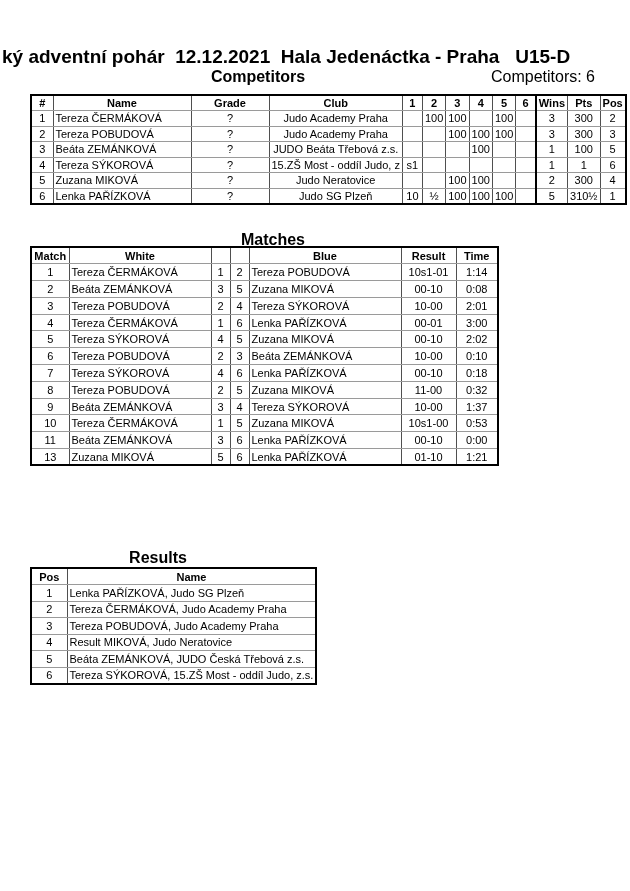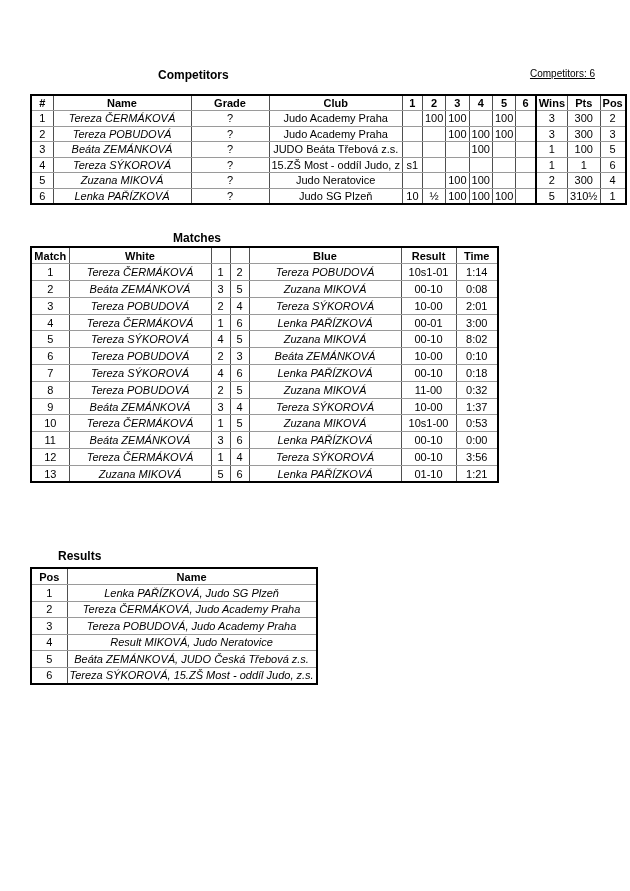--- a/index.html
+++ b/index.html
@@ -1,35 +1,35 @@
 <!DOCTYPE html>
 <html><head>
 <meta charset="utf-8">
 <style>
   * { box-sizing: border-box; }
   html,body { margin:0; padding:0; background:#ffffff; }
   body { font-family:"Liberation Sans", sans-serif; color:#000; }
   .page { position:relative; width:630px; height:891px; background:#fff; overflow:hidden; }
 
   .main-title { position:absolute; top:46px; left:2px; font-size:19px; font-weight:bold; white-space:pre; letter-spacing:0; }
-  .sec-title { position:absolute; width:200px; text-align:left; font-size:12px; font-weight:bold; }
+  .sec-title { position:absolute; width:200px; text-align:center; font-size:16px; font-weight:bold; }
   #h-competitors { top:68px; left:158px; }
   #h-matches    { top:231px; left:173px; }
   #h-results    { top:549px; left:58px; }
-  .count-label { position:absolute; top:68px; left:415px; width:180px; text-align:right; font-size:10px;text-decoration:underline; }
+  .count-label { position:absolute; top:68px; left:415px; width:180px; text-align:right; font-size:16px; }
 
   table.tbl { position:absolute; border-collapse:collapse; table-layout:fixed; border:2px solid #000; background:#fff; font-size:11px; }
   .tbl th, .tbl td {
     border-top:1px solid #9a9a9a; border-bottom:1px solid #9a9a9a;
     border-left:1px solid #4f4f4f; border-right:1px solid #4f4f4f;
     padding:0 2px; overflow:hidden; white-space:nowrap; vertical-align:middle;
   }
   .tbl th { font-weight:bold; text-align:center; }
   .c { text-align:center; }
-  .l { text-align:center; padding-left:4px;font-style:italic; }
+  .l { text-align:left; padding-left:4px; }
 
   #competitors-table { left:30px; top:94px; }
   #competitors-table th, #competitors-table td { height:15.5px; }
   #competitors-table th:nth-child(11), #competitors-table td:nth-child(11) { border-left:2px solid #000; }
 
   #matches-table { left:30px; top:246px;padding-left:39px; }
   #matches-table th, #matches-table td { height:16.8px; }
 
   #results-table { left:30px; top:567px; }
   #results-table th, #results-table td { height:16.5px; }
@@ -37,20 +37,21 @@
   col.w22{width:22px} col.w138{width:138px} col.w78{width:78px} col.w118{width:118px}
   col.w20{width:20px} col.w28{width:28px} col.w32{width:32px} col.w24{width:24px}
   col.w38{width:38px} col.w142{width:142px} col.w19{width:19px} col.w152{width:152px}
   col.w55{width:55px} col.w42{width:42px} col.w36{width:36px} col.w224{width:224px}
 </style>
 </head>
 <body>
 
 <div class="page">
 
+  <div class="main-title">ký adventní pohár  12.12.2021  Hala Jedenáctka - Praha   U15-D</div>
 
   <div class="sec-title" id="h-competitors">Competitors</div>
   <div class="count-label">Competitors: 6</div>
 
   <table class="tbl" id="competitors-table">
     <colgroup>
       <col class="w22">
         <col class="w138">
         <col class="w78">
         <col class="w118">
@@ -235,21 +236,21 @@
           <td class="c">00-01</td>
           <td class="c">3:00</td>
         </tr>
         <tr>
           <td class="c">5</td>
           <td class="l">Tereza SÝKOROVÁ</td>
           <td class="c">4</td>
           <td class="c">5</td>
           <td class="l">Zuzana MIKOVÁ</td>
           <td class="c">00-10</td>
-          <td class="c">8:02</td>
+          <td class="c">2:02</td>
         </tr>
         <tr>
           <td class="c">6</td>
           <td class="l">Tereza POBUDOVÁ</td>
           <td class="c">2</td>
           <td class="c">3</td>
           <td class="l">Beáta ZEMÁNKOVÁ</td>
           <td class="c">10-00</td>
           <td class="c">0:10</td>
         </tr>
@@ -290,29 +291,20 @@
           <td class="c">0:53</td>
         </tr>
         <tr>
           <td class="c">11</td>
           <td class="l">Beáta ZEMÁNKOVÁ</td>
           <td class="c">3</td>
           <td class="c">6</td>
           <td class="l">Lenka PAŘÍZKOVÁ</td>
           <td class="c">00-10</td>
           <td class="c">0:00</td>
-        </tr>
-        <tr>
-          <td class="c">12</td>
-          <td class="l">Tereza ČERMÁKOVÁ</td>
-          <td class="c">1</td>
-          <td class="c">4</td>
-          <td class="l">Tereza SÝKOROVÁ</td>
-          <td class="c">00-10</td>
-          <td class="c">3:56</td>
         </tr>
         <tr>
           <td class="c">13</td>
           <td class="l">Zuzana MIKOVÁ</td>
           <td class="c">5</td>
           <td class="c">6</td>
           <td class="l">Lenka PAŘÍZKOVÁ</td>
           <td class="c">01-10</td>
           <td class="c">1:21</td>
         </tr>

